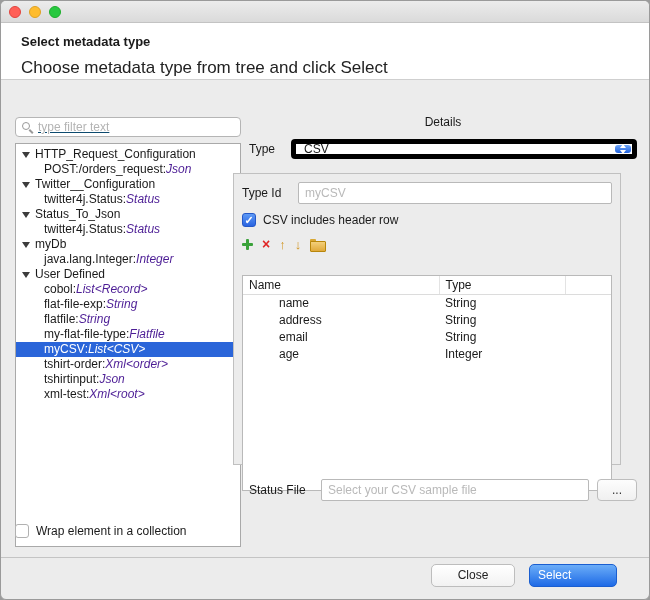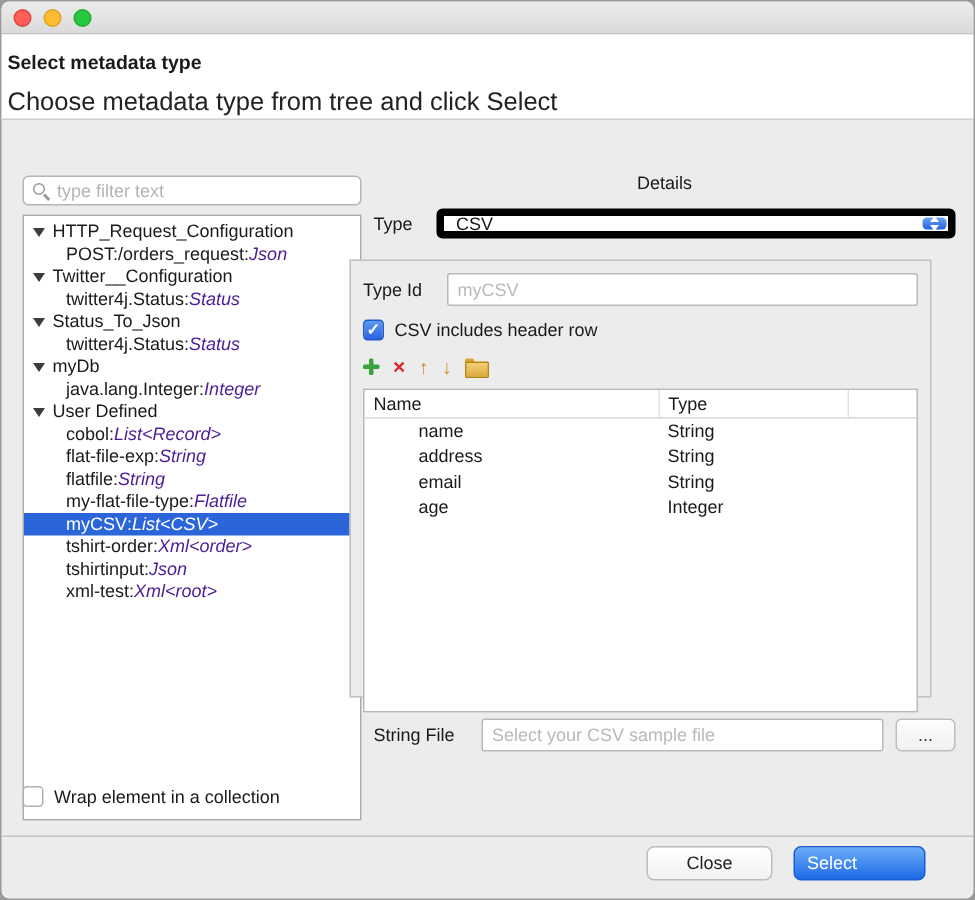--- a/index.html
+++ b/index.html
@@ -8,21 +8,21 @@
   .window { position:relative; width:650px; height:600px; background:#ececec; border:1px solid #9a9a9a; border-radius:6px; overflow:hidden; }
 
   
   .titlebar { height:22px; background:linear-gradient(#ececec,#dadada); border-bottom:1px solid #c3c3c3; display:flex; align-items:center; padding-left:8px; gap:8px; }
   .tl { width:12px; height:12px; border-radius:50%; }
   .tl.red { background:#ff5f57; border:1px solid #e0443e; }
   .tl.yellow { background:#febc2e; border:1px solid #dea123; }
   .tl.green { background:#28c840; border:1px solid #1dad2b; }
 
   
-  .header { background:#ffffff; border-bottom:1px solid #cfcfcf; padding:11px 4px 13px; height:57px; }
+  .header { background:#ffffff; border-bottom:1px solid #cfcfcf; padding:11px 20px 13px; height:57px; }
   .header .title { font-weight:bold; font-size:13px; margin-bottom:9px; }
   .header .subtitle { font-size:17px; color:#222; }
 
   
   .app-toolbar { position:absolute; left:14px; top:92px; display:flex; gap:20px; align-items:center; }
   .tool-btn { display:flex; align-items:center; gap:5px; cursor:default; }
   .tool-btn.disabled { color:#9a9a9a; }
   .tool-btn.disabled .ticon { opacity:.45; }
 
   
@@ -39,21 +39,21 @@
   .icon-down::before { content:"\2193"; }
   .icon-folder { width:15px; height:13px; position:relative; display:inline-block; }
   .icon-folder::before { content:""; position:absolute; left:0; top:1px; width:6px; height:3px; background:#d9a834; border-radius:1px 1px 0 0; }
   .icon-folder::after { content:""; position:absolute; left:0; top:3px; width:14px; height:9px; background:linear-gradient(#f3cf7a,#e0a93a); border:1px solid #b8860b; border-radius:1px; }
 
   
   .filter { position:absolute; left:14px; top:116px; width:226px; height:20px; background:#fff; border:1px solid #b5b5b5; border-radius:4px; display:flex; align-items:center; padding:0 6px; gap:5px; }
   .search-icon { width:11px; height:11px; position:relative; display:inline-block; flex:none; }
   .search-icon::before { content:""; position:absolute; left:0; top:0; width:6px; height:6px; border:1.5px solid #999; border-radius:50%; }
   .search-icon::after { content:""; position:absolute; left:7.5px; top:7.5px; width:4.5px; height:1.5px; background:#999; transform:rotate(45deg); transform-origin:0 0; }
-  .filter input { border:none; outline:none; flex:1; font:12px "Liberation Sans",sans-serif; background:transparent; color:#b91c1c; }
+  .filter input { border:none; outline:none; flex:1; font:12px "Liberation Sans",sans-serif; background:transparent; color:#0c4a6e;text-decoration:underline; }
   .filter input::placeholder { color:#b4b4b4; }
 
   
   .tree { position:absolute; left:14px; top:142px; width:226px; height:404px; background:#fff; border:1px solid #a9a9a9; overflow:hidden; padding-top:3px; }
   .trow { height:15px; line-height:15px; display:flex; align-items:center; white-space:nowrap; font-size:12px; cursor:default; }
   .trow .twisty { width:0; height:0; border-left:4px solid transparent; border-right:4px solid transparent; border-top:6px solid #3c3c3c; margin:0 5px 0 6px; flex:none; }
   .trow.child { padding-left:28px; }
   .trow .ttype { font-style:italic; color:#4c1d95; }
   .trow.selected { background:#2a65d9; color:#fff; }
   .trow.selected .ttype, .trow.selected .tsep { color:#fff; }
@@ -76,21 +76,21 @@
   .tri-down { width:0; height:0; border-left:3px solid transparent; border-right:3px solid transparent; border-top:4px solid #fff; }
 
   .group { position:absolute; left:232px; top:172px; width:388px; height:292px; border:1px solid #c0c0c0; padding:8px; background:#ececec; }
   .typeid-row { display:flex; align-items:center; gap:8px; height:22px; }
   .typeid-row .lbl { width:48px; flex:none; }
   .text-input { flex:1; height:22px; background:#fff; border:1px solid #b9b9b9; border-radius:2px; padding:0 6px; font:12px "Liberation Sans",sans-serif; color:#333; outline:none; }
   .text-input::placeholder { color:#b9b9b9; }
   .cbx-row { display:flex; align-items:center; gap:7px; margin-top:9px; }
   .mini-toolbar { display:flex; align-items:center; gap:9px; margin-top:9px; height:16px; }
 
-  .tbl-wrap { margin-top:7px; background:#fff; border:1px solid #b9b9b9; height:216px; overflow:hidden; }
+  .tbl-wrap { margin-top:23px; background:#fff; border:1px solid #b9b9b9; height:216px; overflow:hidden; }
   table { border-collapse:collapse; width:100%; font-size:12px; table-layout:fixed; }
   th { text-align:left; font-weight:normal; border-bottom:1px solid #dcdcdc; border-right:1px solid #e3e3e3; padding:2px 6px; height:18px; }
   th:last-child { border-right:none; }
   td { padding:1px 6px; height:17px; }
   td.namecell { padding-left:36px; }
 
   .sample-row { position:absolute; left:248px; top:478px; width:388px; display:flex; align-items:center; gap:8px; }
   .sample-row .lbl { width:64px; flex:none; }
   .browse-btn { width:40px; height:22px; background:linear-gradient(#fdfdfd,#f0f0f0); border:1px solid #bdbdbd; border-radius:4px; font:12px "Liberation Sans",sans-serif; color:#333; line-height:18px; }
 
@@ -277,21 +277,21 @@
             <td class="namecell">age</td>
             <td>Integer</td>
               <td></td>
           </tr>
         </tbody>
       </table>
     </div>
   </div>
 
   <div class="sample-row">
-    <span class="lbl">String File</span>
+    <span class="lbl">Status File</span>
     <input class="text-input" type="text" placeholder="Select your CSV sample file" style="">
     <button class="browse-btn">...</button>
   </div>
 
   <div class="footer-line"></div>
   <div class="footer-buttons">
     <div class="btn close">Close</div>
     <div class="btn select">Select</div>
   </div>
 

